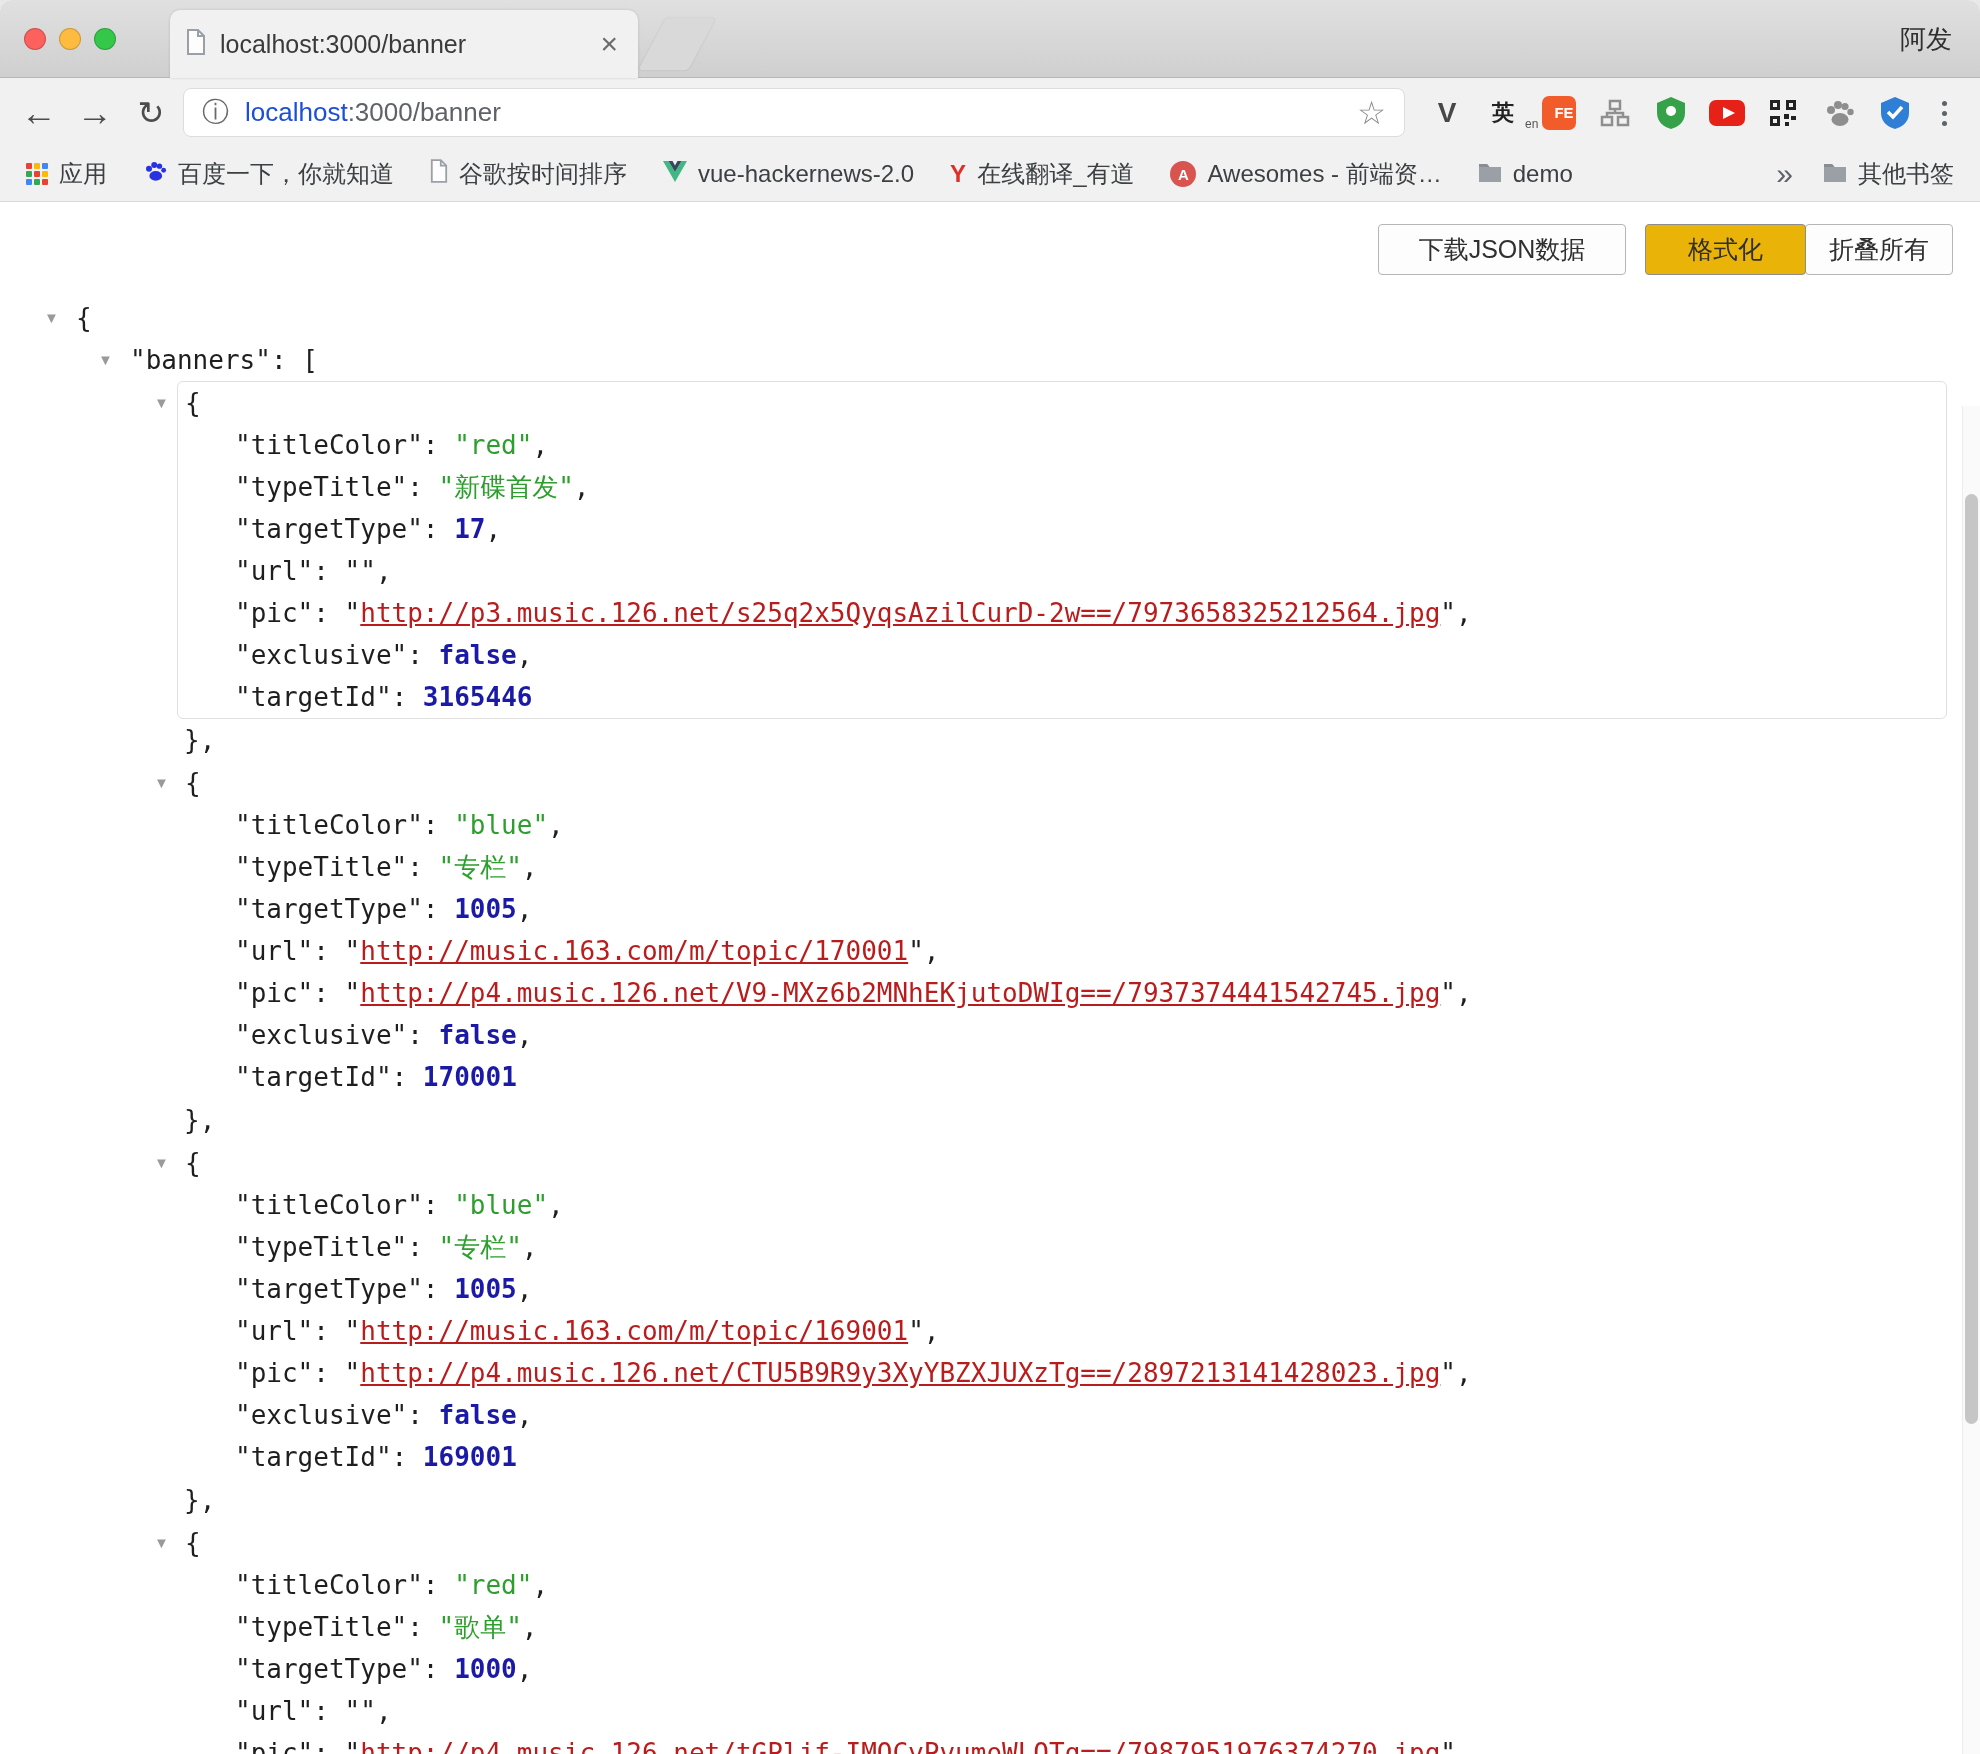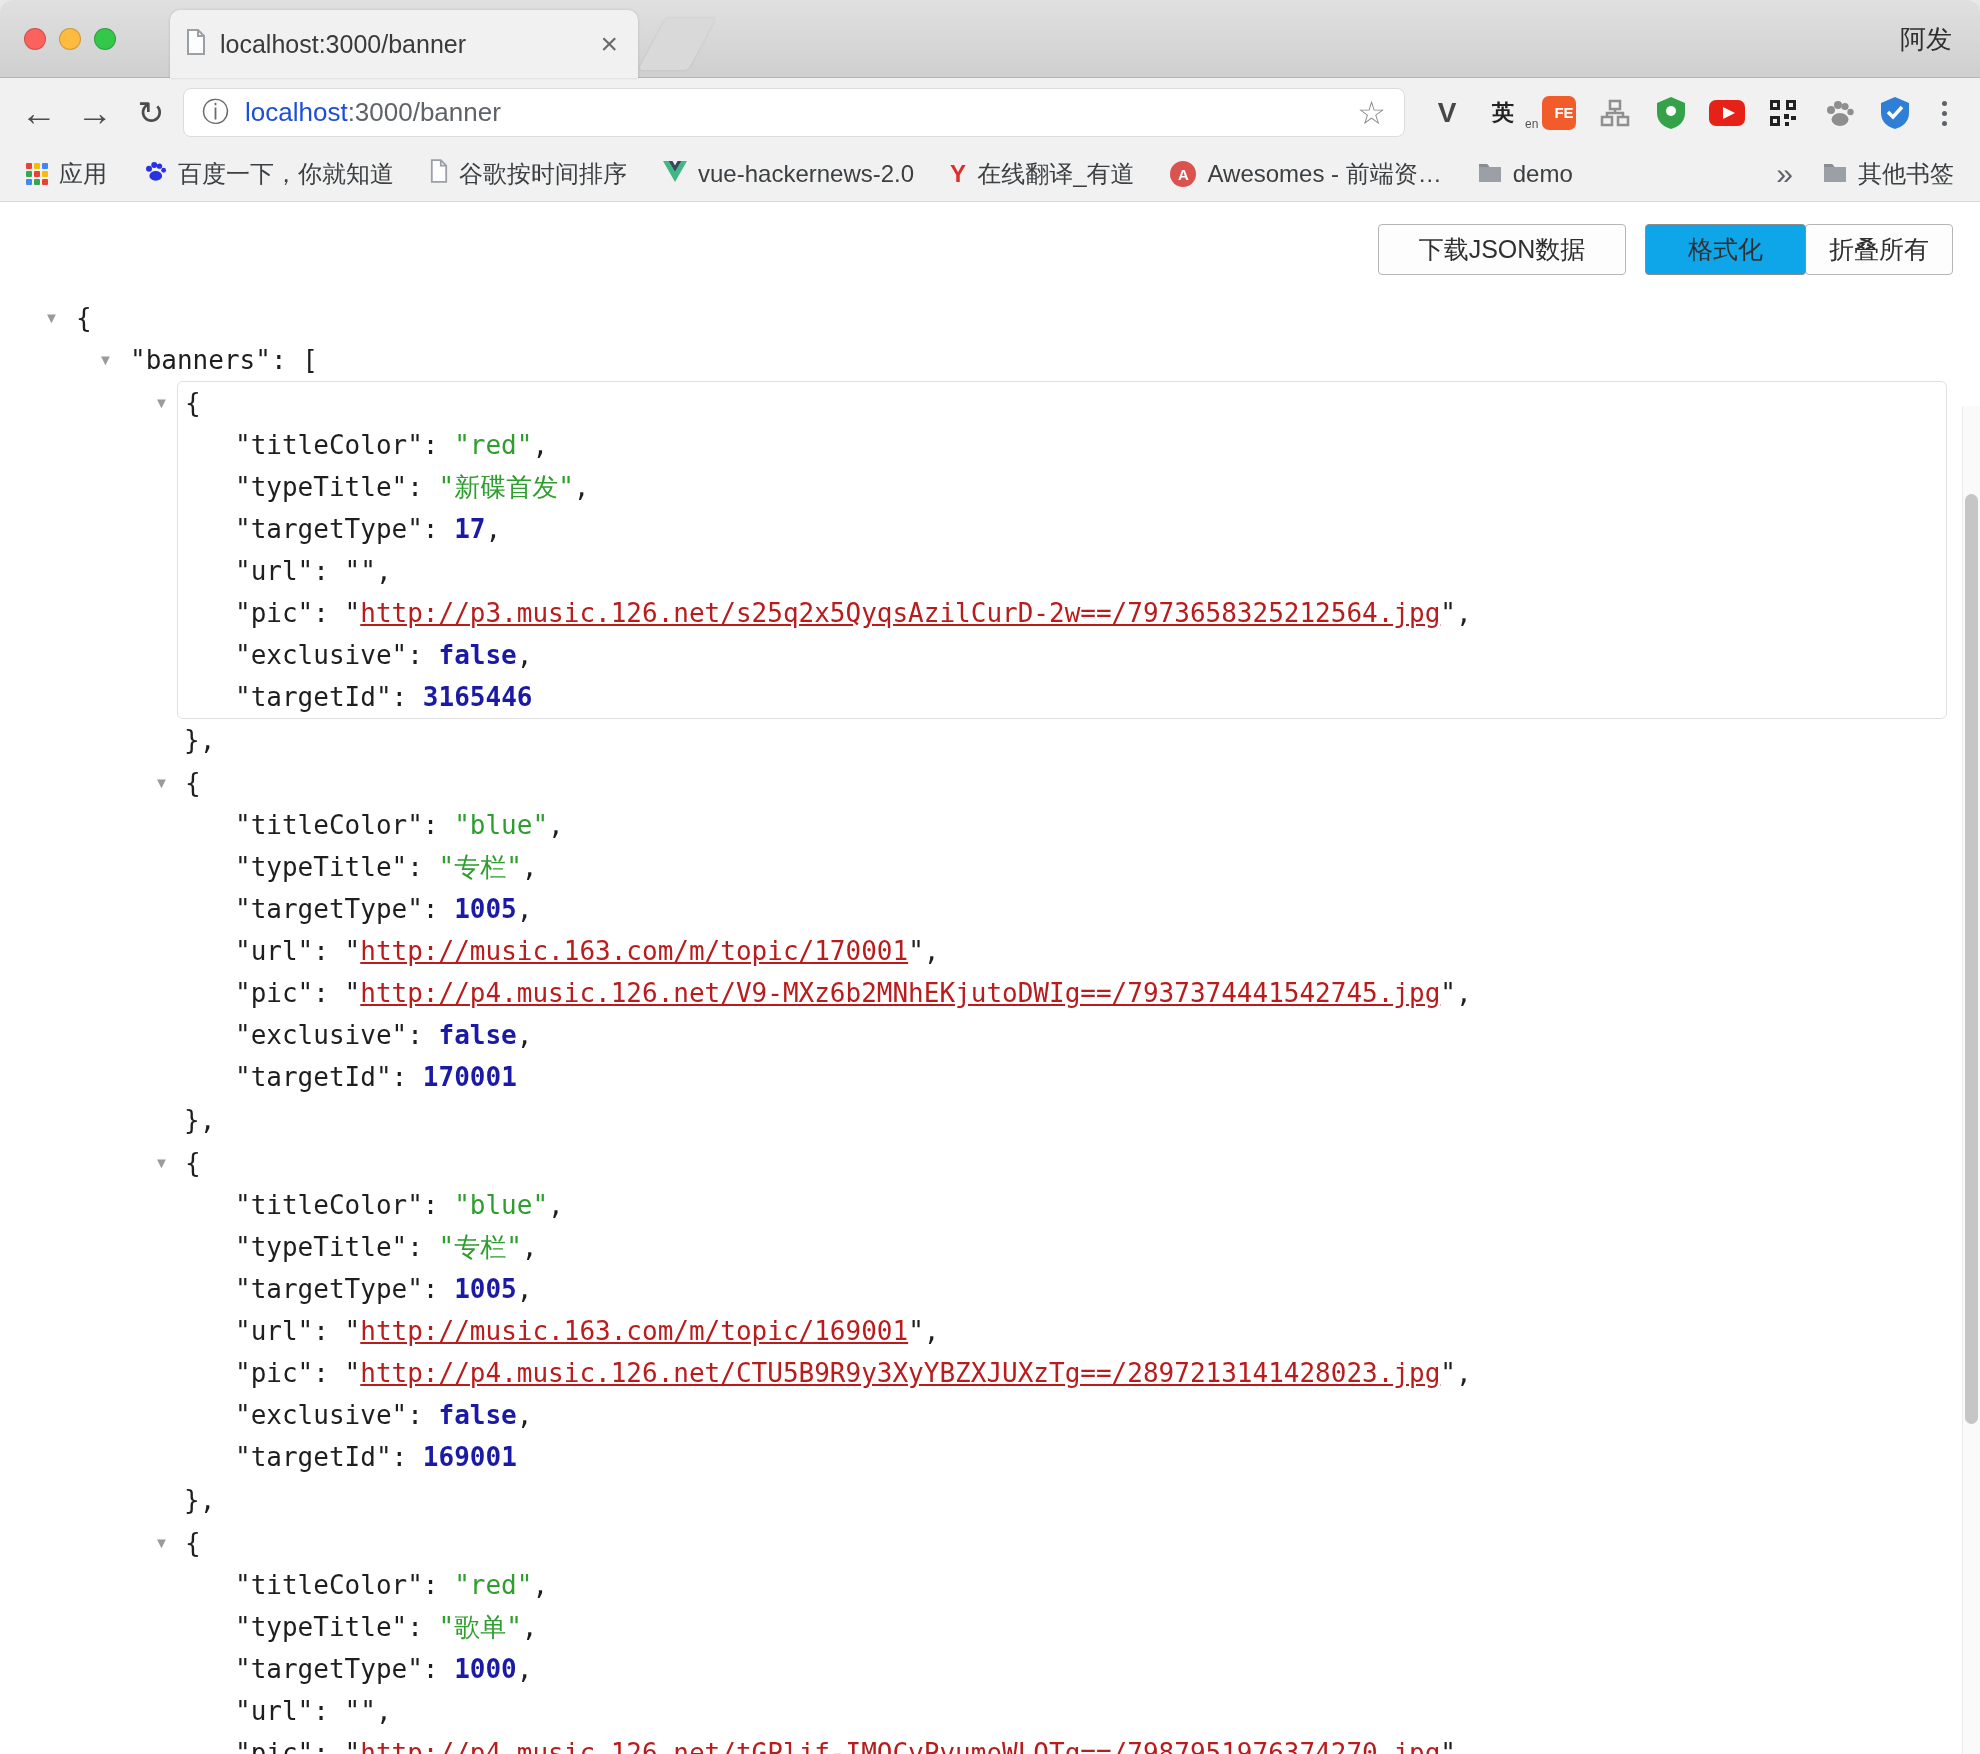--- a/index.html
+++ b/index.html
@@ -46,21 +46,21 @@
   .bm-spacer { flex:1; }
   .chev { font-size:30px; color:#5f6368; margin-right:30px; }
   .appsgrid { display:grid; grid-template-columns:repeat(3,6px); grid-auto-rows:6px; gap:2px; }
   .appsgrid i { border-radius:1px; display:block; }
   .yd-y { font-size:24px; font-weight:800; color:#e02f28; }
 
   
   .content { position:absolute; top:203px; left:0; right:0; bottom:0; background:#fff; }
   .btn { position:absolute; top:21px; height:51px; border:1px solid #b6b6b6; border-radius:4px; background:#fdfdfd; font-size:25px; color:#2f2f2f; display:flex; align-items:center; justify-content:center; font-family:inherit; }
   .btn-download { left:1378px; width:248px; }
-  .btn-format   { left:1645px; width:161px; background:#0ea5e9; border-color:#8c8c8c; z-index:1; }
+  .btn-format   { left:1645px; width:161px; background:#eab308; border-color:#8c8c8c; z-index:1; }
   .btn-collapse { left:1805px; width:148px; }
 
   
   .jtree { position:absolute; top:94px; left:0; right:18px; font-family:"DejaVu Sans Mono","Liberation Mono",monospace; font-size:26px; line-height:42px; color:#1e1e1e; }
   .line { position:relative; white-space:nowrap; }
   .tri { position:absolute; top:0; font-size:15px; color:#9a9a9a; line-height:42px; font-family:"Liberation Sans",sans-serif; }
   .l0 { padding-left:76px; }  .l0 .tri { left:44px; }
   .l1 { padding-left:130px; } .l1 .tri { left:98px; }
   .objwrap { margin:0 15px 0 177px; border:1px solid transparent; border-radius:6px; position:relative; }
   .objwrap.hov { border-color:#e0e0e0; }

